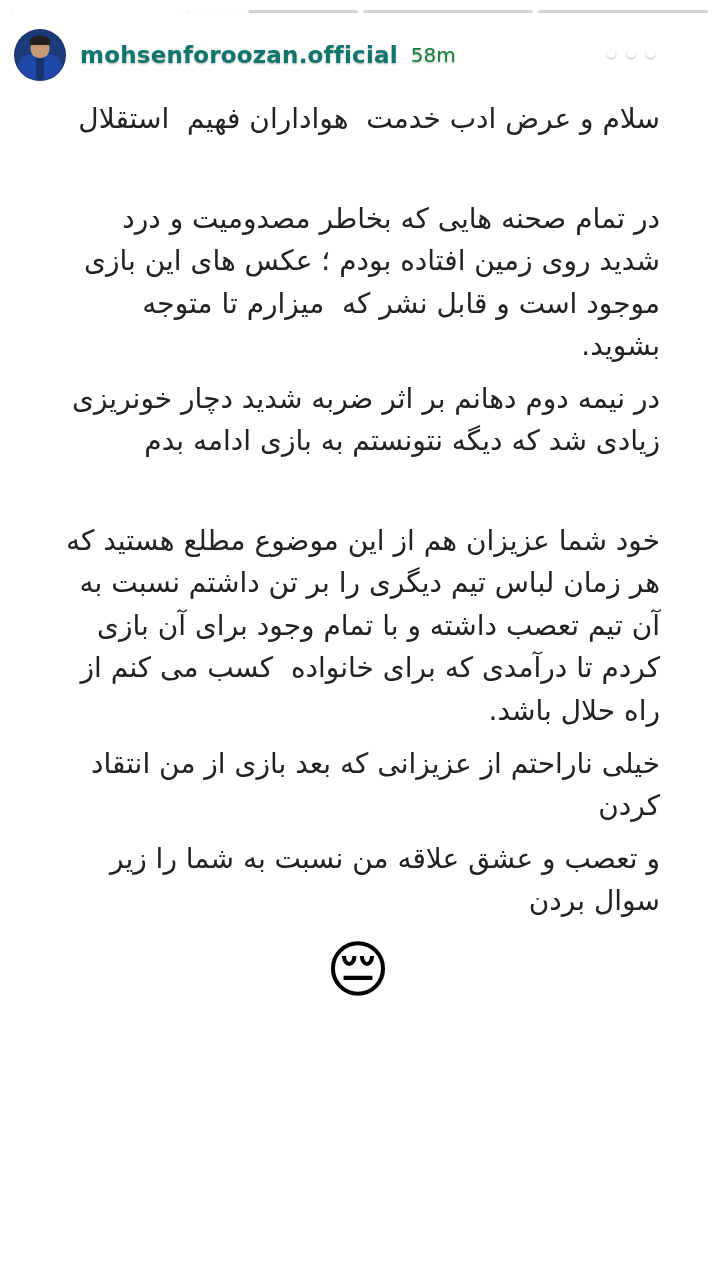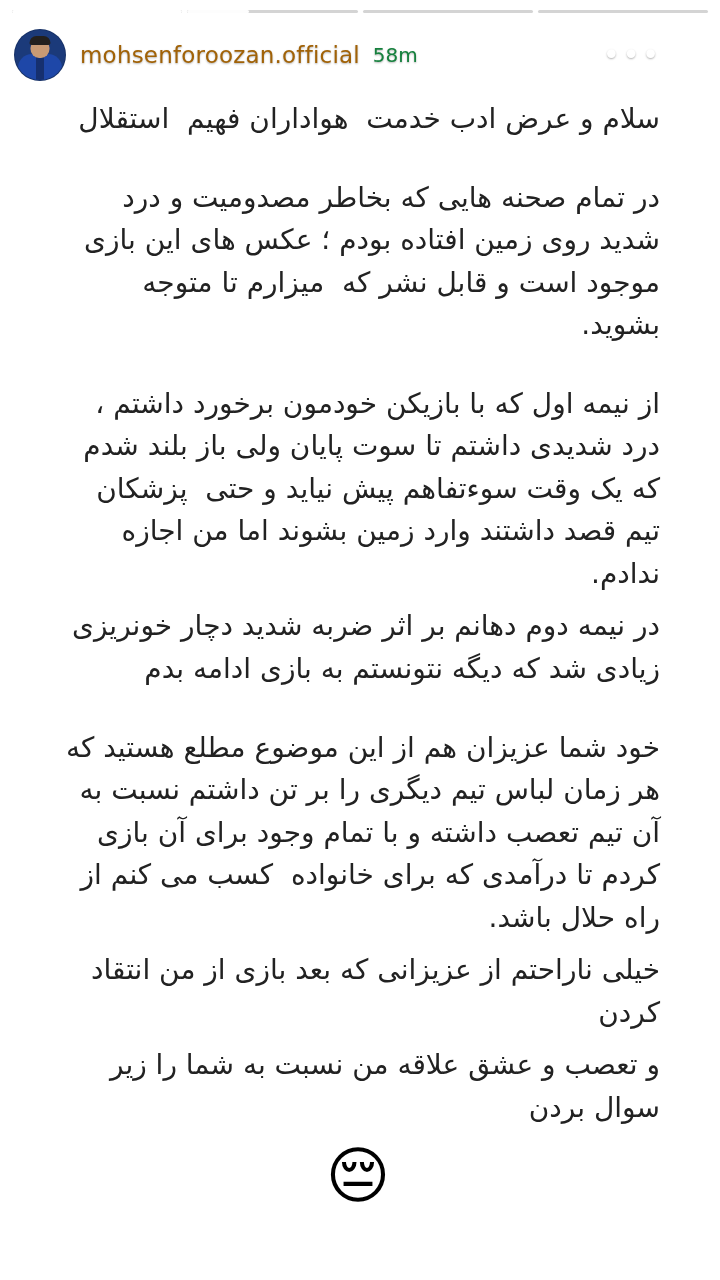--- a/index.html
+++ b/index.html
@@ -105,23 +105,23 @@
     left: 50%;
     bottom: 0;
     transform: translateX(-50%);
     width: 8px;
     height: 26px;
     background: #16306f;
   }
 
   .username {
     margin-left: 14px;
-    color: #a16207;
+    color: #0f766e;
     font-size: 23px;
-    font-weight: 400;
+    font-weight: 700;
     letter-spacing: 0.2px;
     text-shadow: 0 1px 2px rgba(0,0,0,0.30);
     white-space: nowrap;
   }
   .timestamp {
     margin-left: 13px;
     color: #15803d;
     font-size: 20px;
     font-weight: 400;
     text-shadow: 0 1px 2px rgba(0,0,0,0.30);
@@ -169,21 +169,21 @@
   .para {
     color: #222222;
     font-size: 28px;
     line-height: 1.52;
     font-weight: 400;
     direction: rtl;
     unicode-bidi: isolate;
     white-space: pre-wrap;
     word-wrap: break-word;
   }
-  .para.gap { margin-top: 36px; }
+  .para.gap { margin-top: 57px; }
   .para.tight { margin-top: 10px; }
 
   .emoji-wrap {
     margin-top: 16px;
     text-align: center;
     direction: ltr;
   }
   .emoji {
     font-size: 62px;
     line-height: 1;
@@ -229,21 +229,20 @@
       <svg width="34" height="34" viewBox="0 0 34 34" aria-hidden="true">
         <line x1="4" y1="4" x2="30" y2="30" stroke="#ffffff" stroke-width="3.2" stroke-linecap="round"></line>
         <line x1="30" y1="4" x2="4" y2="30" stroke="#ffffff" stroke-width="3.2" stroke-linecap="round"></line>
       </svg>
     </div>
   </div>
 
   <div class="content">
     <p class="para">سلام و عرض ادب خدمت  هواداران فهیم  استقلال</p>
     <p class="para gap">در تمام صحنه هایی که بخاطر مصدومیت و درد شدید روی زمین افتاده بودم ؛ عکس های این بازی موجود است و قابل نشر که  میزارم تا متوجه بشوید.</p>
-    <p class="para gap">از نیمه اول که با بازیکن خودمون برخورد داشتم ، درد شدیدی داشتم تا سوت پایان ولی باز بلند شدم که یک وقت سوءتفاهم پیش نیاید و حتی  پزشکان تیم قصد داشتند وارد زمین بشوند اما من اجازه ندادم.</p>
     <p class="para tight">در نیمه دوم دهانم بر اثر ضربه شدید دچار خونریزی زیادی شد که دیگه نتونستم به بازی ادامه بدم</p>
     <p class="para gap">خود شما عزیزان هم از این موضوع مطلع هستید که هر زمان لباس تیم دیگری را بر تن داشتم نسبت به آن تیم تعصب داشته و با تمام وجود برای آن بازی کردم تا درآمدی که برای خانواده  کسب می کنم از راه حلال باشد.</p>
     <p class="para tight">خیلی ناراحتم از عزیزانی که بعد بازی از من انتقاد کردن</p>
     <p class="para tight">و تعصب و عشق علاقه من نسبت به شما را زیر سوال بردن</p>
 
     <div class="emoji-wrap">
       <span class="emoji">😔</span>
     </div>
   </div>
 

